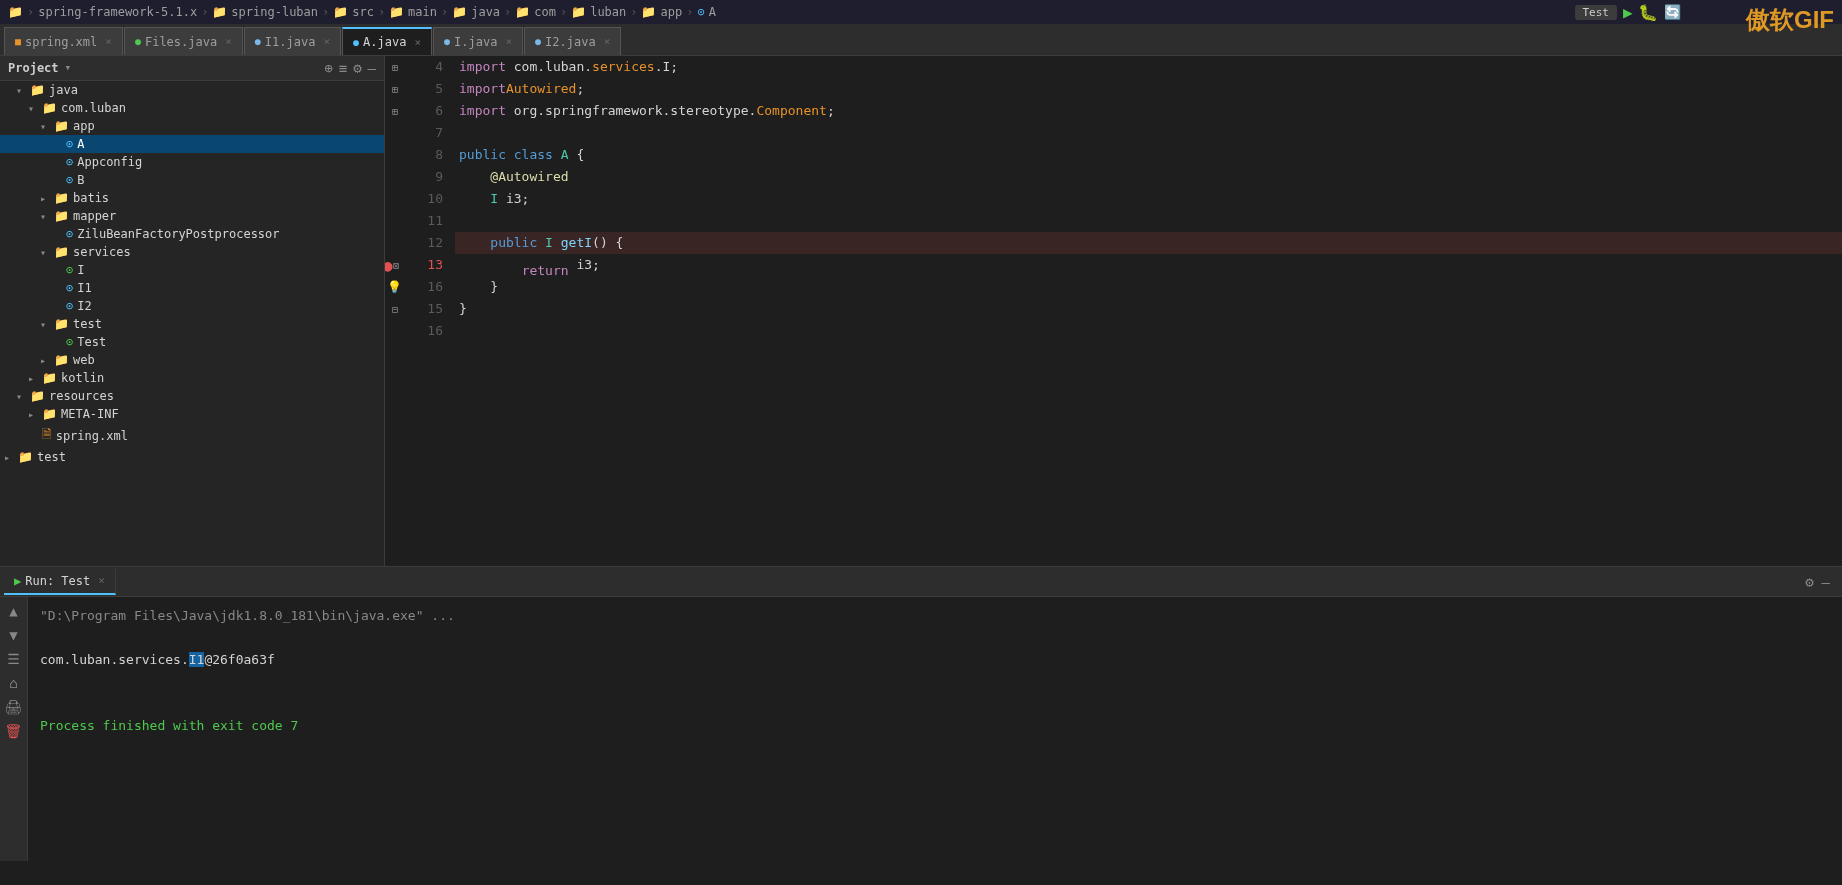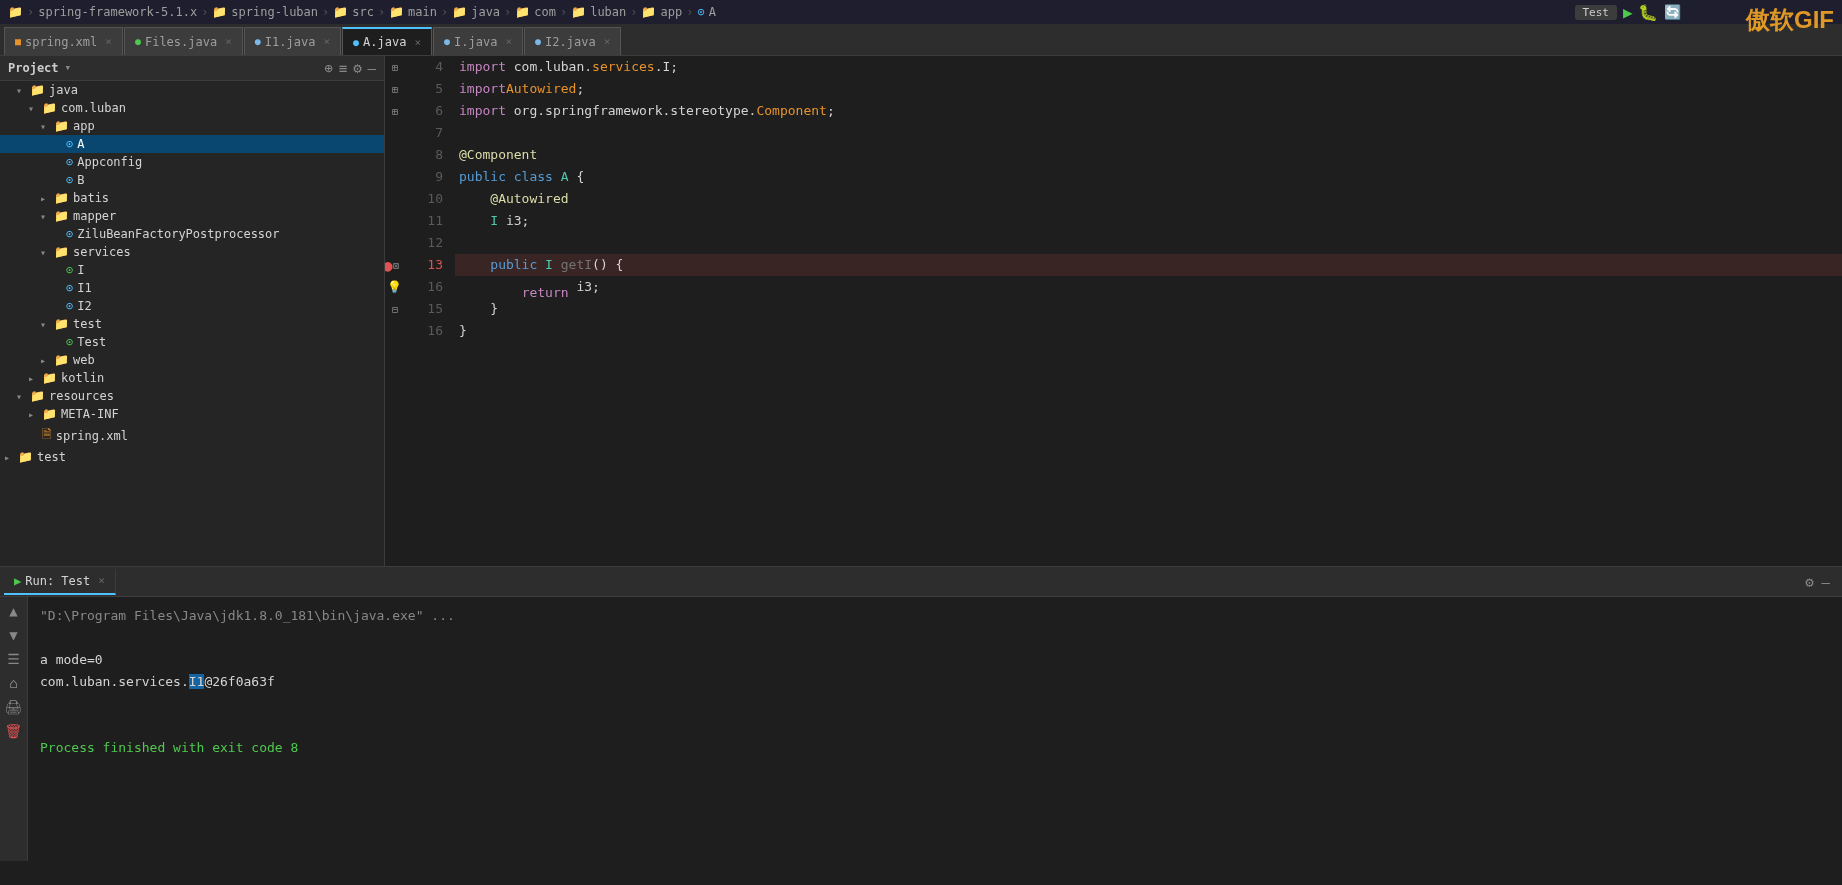--- a/index.html
+++ b/index.html
@@ -135,21 +135,21 @@
       display: flex;
       align-items: center;
       padding-left: 4px;
       position: relative;
     }
     .kw-import { color: #c586c0; }
     .text-normal { color: #d4d4d4; }
     .text-type { color: #4ec9b0; }
     .text-annotation { color: #dcdcaa; }
     .text-orange { color: #e8922a; }
-    .text-yellow { color: #737373; }
+    .text-yellow { color: #7dd3fc; }
     .text-keyword { color: #569cd6; }
     .text-return { color: #c586c0; margin-top: 12px; }
 
     
     .bottom-panel {
       height: 295px;
       background: #1e1e1e;
       border-top: 1px solid #3c3c3c;
       display: flex;
       flex-direction: column;
@@ -551,23 +551,20 @@
 
         <div class="code-line">
           <span class="kw-import">import</span>
           <span class="text-normal">&nbsp;org.springframework.stereotype.</span>
           <span class="text-orange">Component</span>
           <span class="text-normal">;</span>
         </div>
 
         <div class="code-line"></div>
 
-        <div class="code-line">
-          <span class="text-annotation">@Component</span>
-        </div>
 
         <div class="code-line">
           <span class="text-keyword">public</span>
           <span class="text-normal">&nbsp;</span>
           <span class="text-keyword">class</span>
           <span class="text-normal">&nbsp;</span>
           <span class="text-type">A</span>
           <span class="text-normal">&nbsp;{</span>
         </div>
 
@@ -632,22 +629,21 @@
       <div class="bottom-side-btn">▼</div>
       <div class="bottom-side-btn">☰</div>
       <div class="bottom-side-btn">⌂</div>
       <div class="bottom-side-btn">🖨</div>
       <div class="bottom-side-btn" style="color:#e05252;">🗑</div>
     </div>
 
     <div class="console-content">
       <div class="line-gray">"D:\Program Files\Java\jdk1.8.0_181\bin\java.exe" ...</div>
       <div class="line-normal">&nbsp;</div>
-      <div class="line-normal">a mode=0</div>
       <div class="line-normal">
         <span>com.luban.services.</span><span style="background:#1464a3;color:#d4d4d4;">I1</span><span>@26f0a63f</span>
       </div>
       <div class="line-normal">&nbsp;</div>
       <div class="line-normal">&nbsp;</div>
-      <div class="line-green">Process finished with exit code 8</div>
+      <div class="line-green">Process finished with exit code 7</div>
     </div>
   </div>
 </div>
 
 </body></html>

